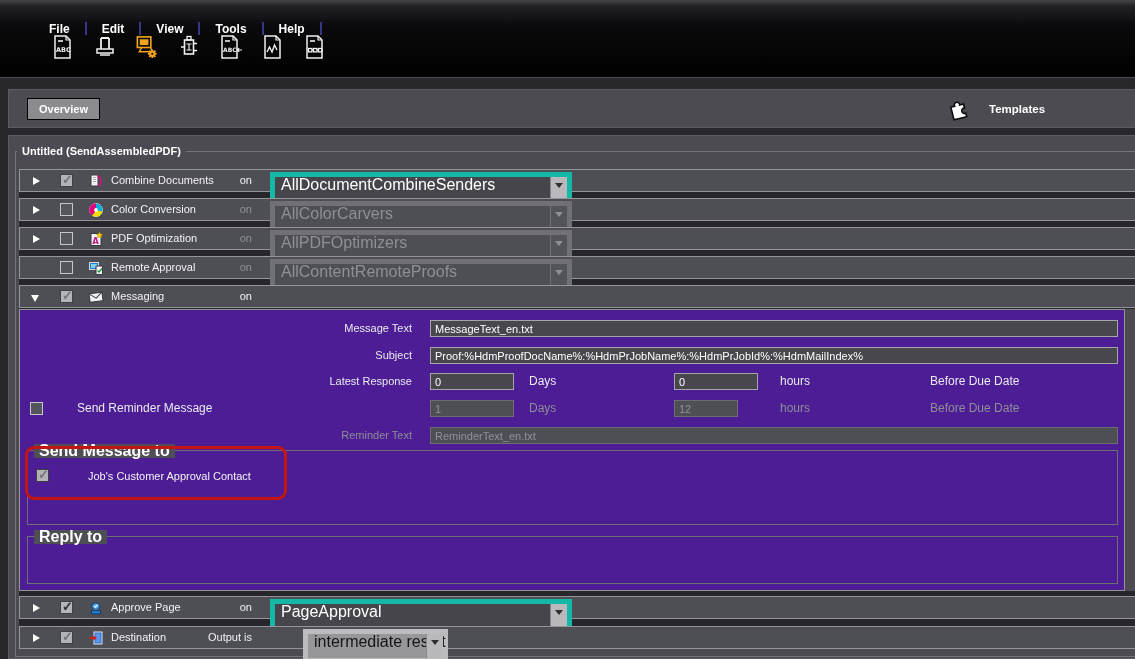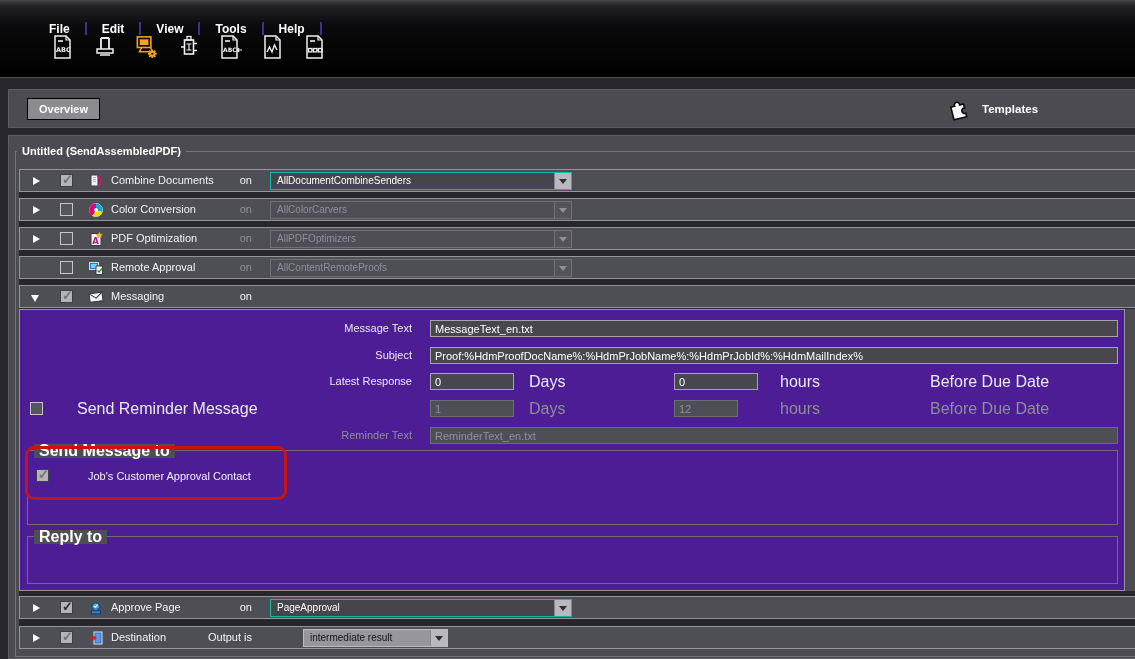--- a/index.html
+++ b/index.html
@@ -16,21 +16,21 @@
   .menu-sep{width:2px;height:13px;background:#35358c;margin:0 12px;}
   .toolbar{position:absolute;left:50px;top:32px;display:flex;gap:16px;align-items:center;}
   .tool-btn{width:26px;height:30px;display:flex;align-items:center;justify-content:center;}
 
   
   .header-band{position:absolute;left:8px;top:89px;width:1127px;height:39px;
                background:#4b4b51;border:1px solid #5c5c62;border-right:none;}
   .overview-btn{position:absolute;left:18px;top:8px;width:73px;height:22px;background:#8b8b90;
                 border:1px solid #000000;color:#fff;font-size:11px;font-weight:bold;
                 text-align:center;line-height:20px;}
-  .templates{position:absolute;left:936px;top:4px;display:flex;align-items:center;gap:9px;height:30px;}
+  .templates{position:absolute;left:936px;top:4px;display:flex;align-items:center;gap:16px;height:30px;}
   .templates-label{color:#fff;font-size:11.5px;font-weight:bold;}
 
   
   .main-panel{position:absolute;left:8px;top:135px;width:1127px;height:524px;
               background:#4b4b51;border:1px solid #5c5c62;border-right:none;}
   .groupbox{position:absolute;left:6px;top:15px;width:1121px;height:506px;
             border:1px solid #74747a;border-right:none;}
   .groupbox-legend{position:absolute;left:8px;top:8px;z-index:2;background:#4b4b51;
                    padding:0 5px;color:#fff;font-size:11px;font-weight:bold;line-height:14px;}
 
@@ -48,39 +48,39 @@
   .cb.gray::after{color:#74747c;}
   .cb.dark::after{color:#2f2f36;}
   .cb.unchecked{background:#55555c;border:1px solid #c6c6ca;}
 
   .row-icon{position:absolute;left:68px;top:3px;width:16px;height:16px;}
   .row-label{position:absolute;left:91px;top:0;line-height:21px;font-size:11px;color:#f2f2f4;}
   .rel-label{position:absolute;left:160px;top:0;width:72px;line-height:21px;font-size:11px;
              color:#f2f2f4;text-align:right;}
   .rel-label.dis{color:#8f8f96;}
 
-  .dd{position:absolute;top:2px;height:18px;border:1px solid #14b8a6;background:#45454b;font-size:10px;}
+  .dd{position:absolute;top:2px;height:34px;border:5px solid #14b8a6;background:#45454b;font-size:16px;}
   .dd-text{position:absolute;left:6px;top:0;line-height:16px;color:#fff;white-space:nowrap;}
   .dd-btn{position:absolute;right:0;top:0;bottom:0;width:17px;background:#b9b9bd;border-left:1px solid #85858a;}
   .dd-btn::after{content:"";position:absolute;left:4px;top:6px;border-top:5px solid #2e2e33;
                  border-left:4px solid transparent;border-right:4px solid transparent;}
   .dd.disabled{border-color:#707076;background:#4e4e55;}
   .dd.disabled .dd-text{color:#8f8f96;}
   .dd.disabled .dd-btn{background:#53535a;border-left:1px solid #707076;}
   .dd.disabled .dd-btn::after{border-top-color:#8f8f96;}
   .dd.light{background:#97979b;border-color:#bcbcc0;}
   .dd.light .dd-text{color:#141418;}
 
   
   .msg-panel{position:absolute;left:10px;top:173px;width:1106px;height:282px;
              background:#4c1d95;border:1px solid #94949a;}
   .flabel{position:absolute;left:200px;width:192px;text-align:right;font-size:11px;
           color:#eaeaee;line-height:17px;}
   .flabel.dis{color:#8f8f96;}
-  .funit{position:absolute;font-size:16px;color:#eaeaee;line-height:17px;}
+  .funit{position:absolute;font-size:12px;color:#eaeaee;line-height:17px;}
   .funit.dis{color:#8f8f96;}
   .tin{position:absolute;height:17px;background:#47474d;border:1px solid #a4a4aa;color:#fff;
        font-size:11px;font-family:"Liberation Sans",sans-serif;padding:0 4px;outline:none;}
   .tin.dis{background:#4e4e55;border-color:#6c6c72;color:#90909a;}
 
   .fieldset{position:absolute;left:7px;width:1091px;border:1px solid #6e6e74;}
   .fieldset-legend{position:absolute;left:6px;top:-7px;background:#4e4e55;padding:0 5px;
                    color:#fff;font-size:16px;font-weight:bold;line-height:14px;}
   .opt-label{position:absolute;left:60px;top:17px;font-size:11px;color:#f2f2f4;line-height:16px;}
 

